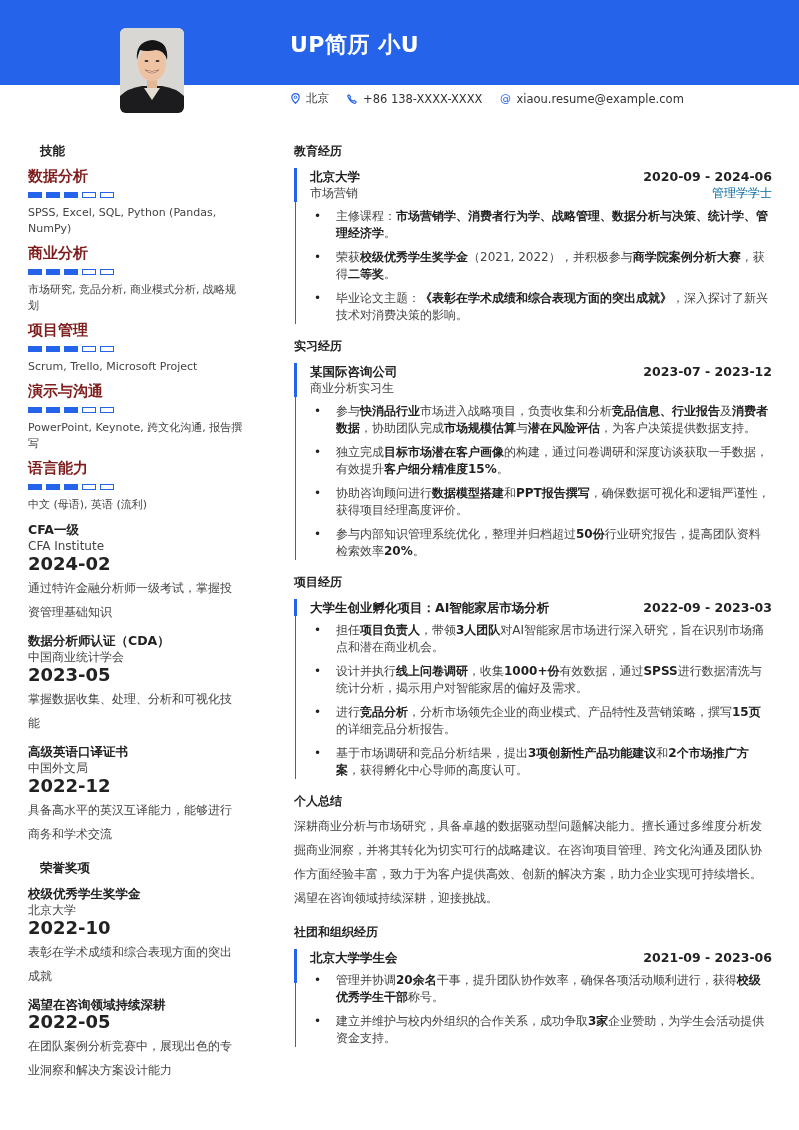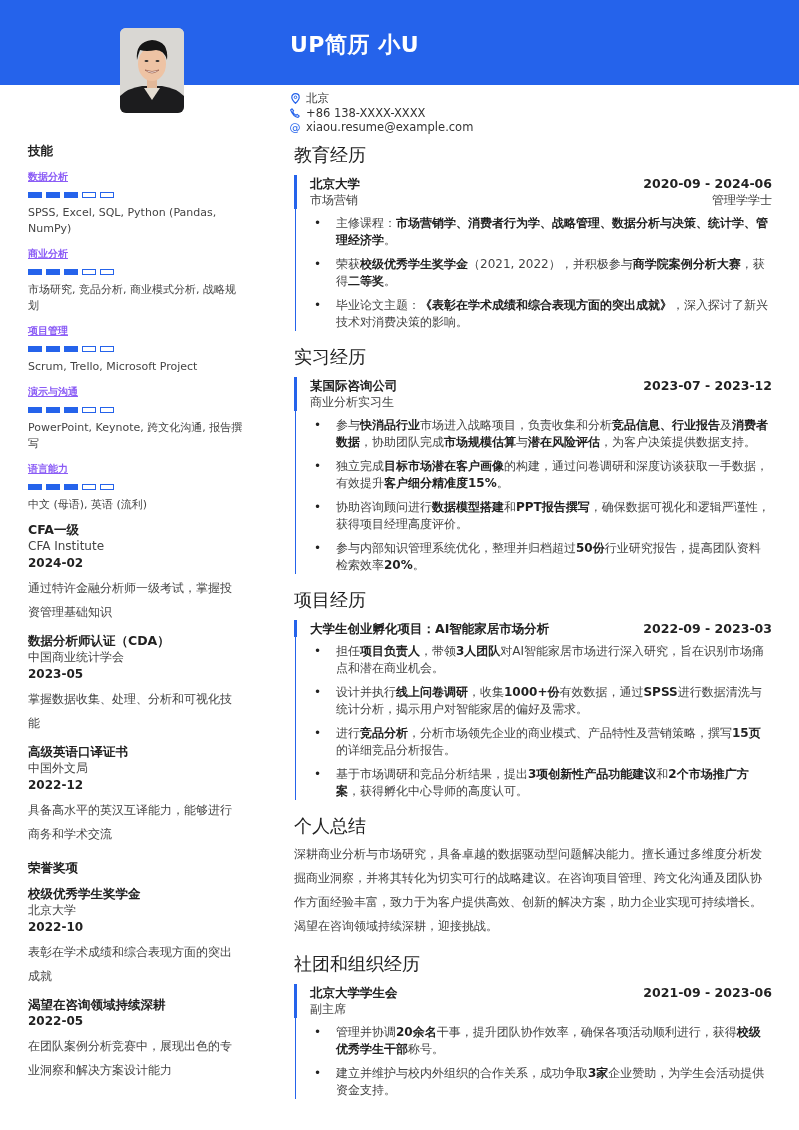--- a/index.html
+++ b/index.html
@@ -2,51 +2,51 @@
 <html><head>
   <meta charset="utf-8">
   <style>
     * { box-sizing: border-box; margin: 0; padding: 0; }
     html, body { width: 799px; height: 1130px; overflow: hidden; background: #ffffff; }
     body { font-family: "DejaVu Sans", "Liberation Sans", sans-serif; color: #333; position: relative; }
     .banner { position: absolute; left: 0; top: 0; width: 799px; height: 85px; background: #2563EB; }
     .photo { position: absolute; left: 120px; top: 28px; width: 64px; height: 85px; border-radius: 6px; overflow: hidden; background: #d8d6d2; }
     .photo svg { display: block; }
     .name { position: absolute; left: 290px; top: 30px; font-size: 22px; font-weight: bold; color: #fff; letter-spacing: 0.5px; }
-    .contacts { position: absolute; left: 290px; top: 91px; display: flex; font-size: 11.5px; color: #333; flex-direction: column; }
+    .contacts { position: absolute; left: 290px; top: 91px; display: flex; gap: 18px; font-size: 11.5px; color: #333; }
     .contact { display: flex; align-items: center; gap: 6px; }
     .contact .ic { color: #2563EB; font-size: 11px; width: 10px; display: inline-flex; align-items: center; justify-content: center; }
 
     .left { position: absolute; left: 28px; top: 143px; width: 215px; }
     .right { position: absolute; left: 294px; top: 143px; width: 478px; }
 
-    .sec-title { font-size: 12.5px; font-weight: bold; color: #222; }
+    .sec-title { font-size: 12.5px; font-weight: bold; color: #222; margin-left: 12px; }
     .skill { margin-top: 8px; }
-    .skill-name { font-size: 10px; font-weight: bold; color: #8b5cf6; line-height: 17px; text-decoration: underline; }
+    .skill-name { font-size: 15px; font-weight: bold; color: #7f1d1d; line-height: 17px; }
     .bars { display: flex; gap: 4px; margin: 7px 0 7px 0; }
     .bar { width: 14px; height: 6px; border: 1.3px solid #2563EB; background: #fff; }
     .bar.on { background: #2563EB; }
     .skill-desc { font-size: 11px; color: #444; line-height: 16px; }
 
     .cert { margin-top: 8px; }
     .cert-name { font-size: 12.5px; font-weight: bold; color: #222; line-height: 17px; }
     .cert-org { font-size: 12px; color: #444; line-height: 17px; }
-    .cert-date { font-size: 12px; font-weight: bold; color: #222; line-height: 17px; }
+    .cert-date { font-size: 18px; font-weight: bold; color: #222; line-height: 17px; }
     .cert-desc { font-size: 12px; color: #444; line-height: 24px; margin-top: 4px; }
 
     .r-section { margin-bottom: 14px; }
-    .r-sec-title { font-size: 18px; font-weight: normal; color: #222; margin-bottom: 8px; }
+    .r-sec-title { font-size: 12px; font-weight: bold; color: #222; margin-bottom: 8px; }
     .entry { position: relative; padding-left: 14px; border-left: 1px solid #2563EB; margin-left: 1px; }
     .entry-accent { position: absolute; left: -2px; top: 0; width: 3px; height: 34px; background: #2563EB; }
     .entry-accent.short { height: 17px; }
     .e-row { display: flex; justify-content: space-between; align-items: baseline; }
     .e-title { font-size: 12.5px; font-weight: bold; color: #222; line-height: 17px; }
     .e-date { font-size: 12.5px; font-weight: bold; color: #222; line-height: 17px; }
     .e-sub { font-size: 12px; color: #444; line-height: 17px; }
-    .e-sub-r { font-size: 12px; color: #404040; line-height: 17px; }
+    .e-sub-r { font-size: 12px; color: #0369a1; line-height: 17px; }
     ul.bullets { list-style: none; margin-top: 6px; }
     ul.bullets li { position: relative; padding-left: 26px; font-size: 12px; color: #444; line-height: 17px; margin-bottom: 7px; }
     ul.bullets li::before { content: "•"; position: absolute; left: 4px; top: 0; color: #222; font-size: 12px; }
     ul.bullets li b { color: #222; }
     .summary { font-size: 12px; color: #444; line-height: 24px; }
   </style>
 </head>
 <body>
 
 <div class="banner"></div>
@@ -255,23 +255,20 @@
   </div>
   <div class="r-section">
     <div class="r-sec-title">社团和组织经历</div>
     <div class="entries">
         <div class="entry">
           <div class="entry-accent"></div>
           <div class="e-row">
             <div class="e-title">北京大学学生会</div>
             <div class="e-date">2021-09 - 2023-06</div>
           </div>
-          <div class="e-row">
-            <div class="e-sub">副主席</div>
-          </div>
           <ul class="bullets">
             <li><span>管理并协调</span><b>20余名</b><span>干事，提升团队协作效率，确保各项活动顺利进行，获得</span><b>校级优秀学生干部</b><span>称号。</span></li>
             <li><span>建立并维护与校内外组织的合作关系，成功争取</span><b>3家</b><span>企业赞助，为学生会活动提供资金支持。</span></li>
           </ul>
         </div>
       </div>
   </div>
 </div>
 
 </body></html>

